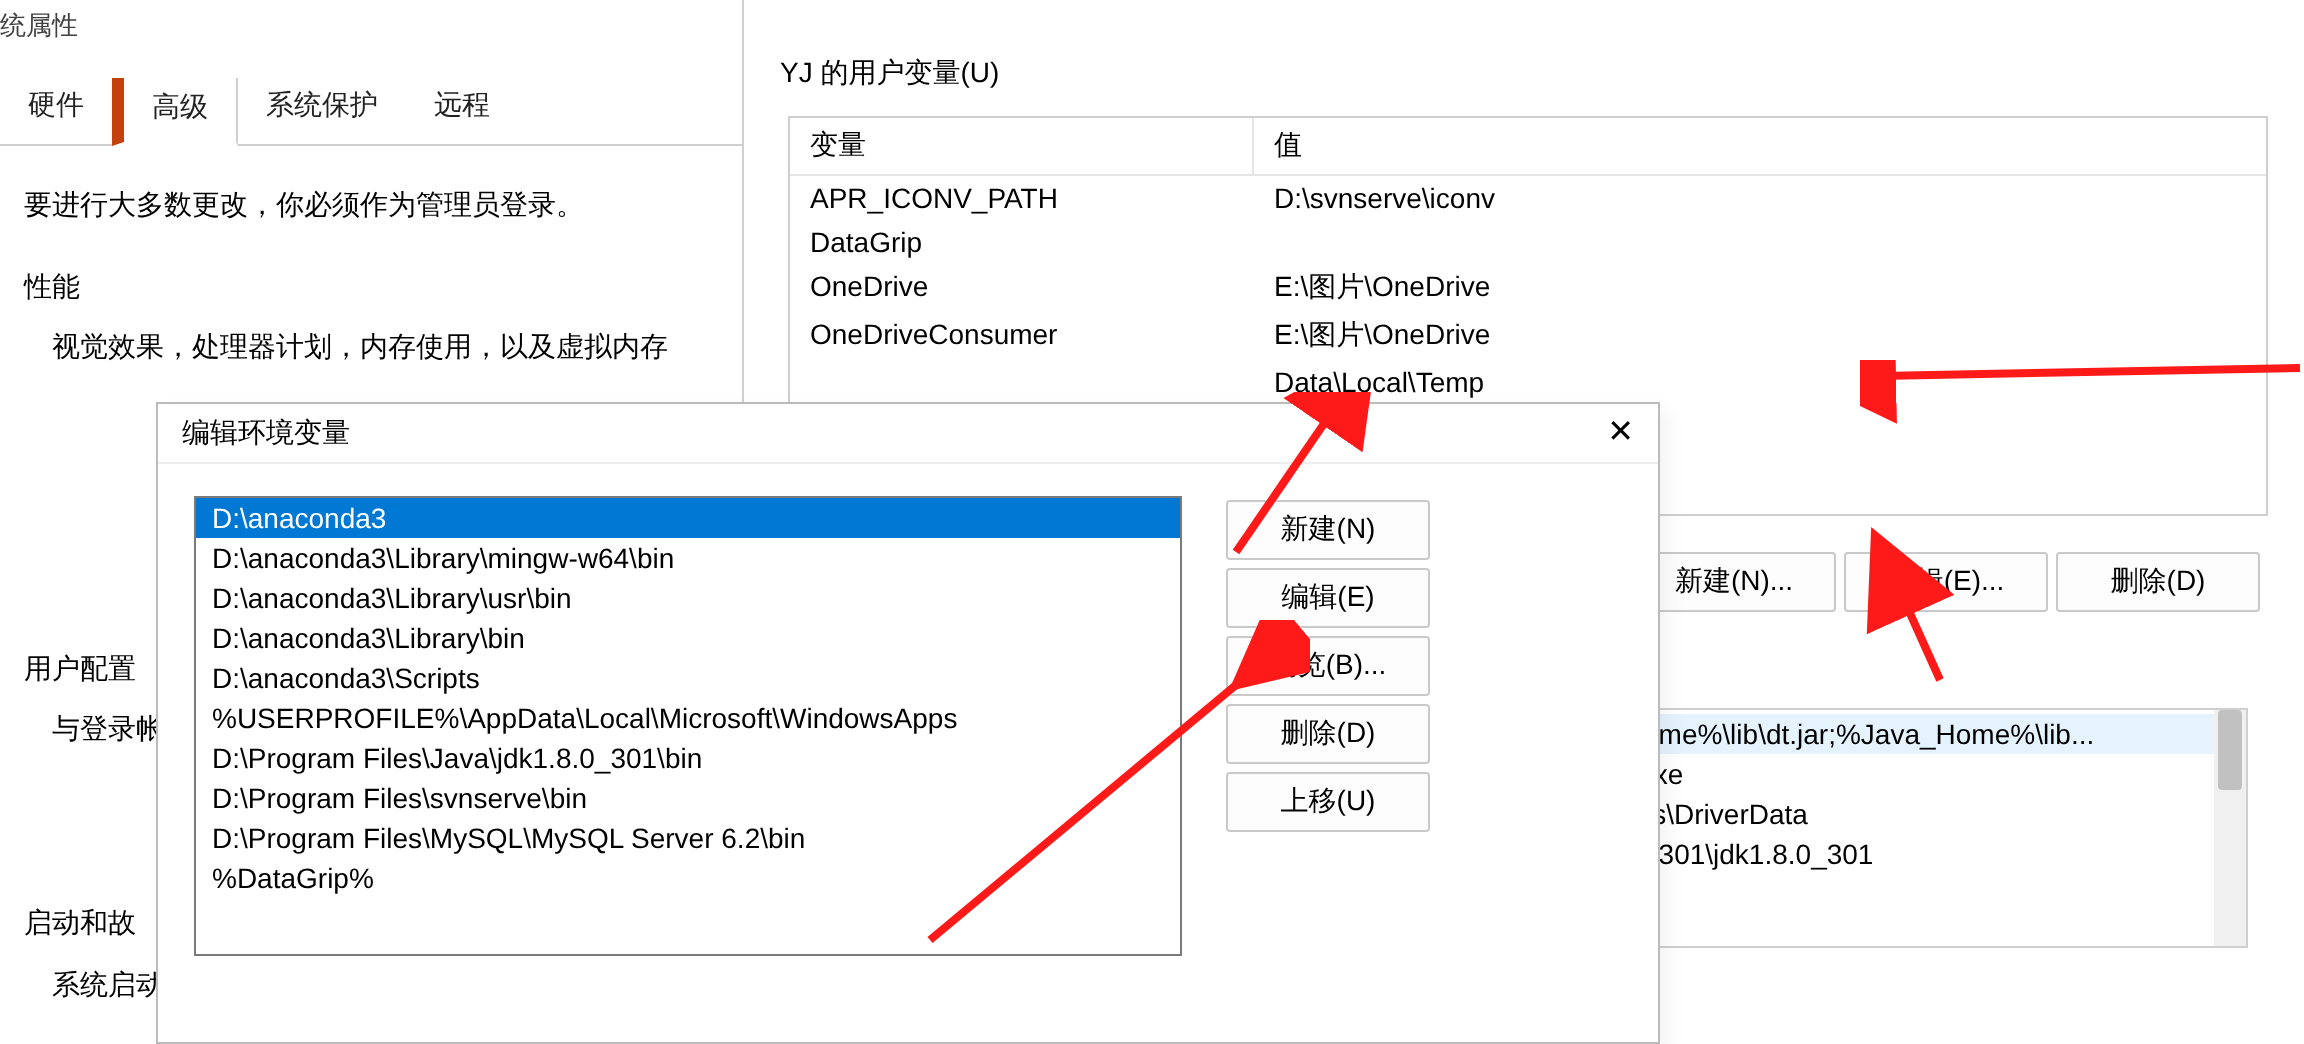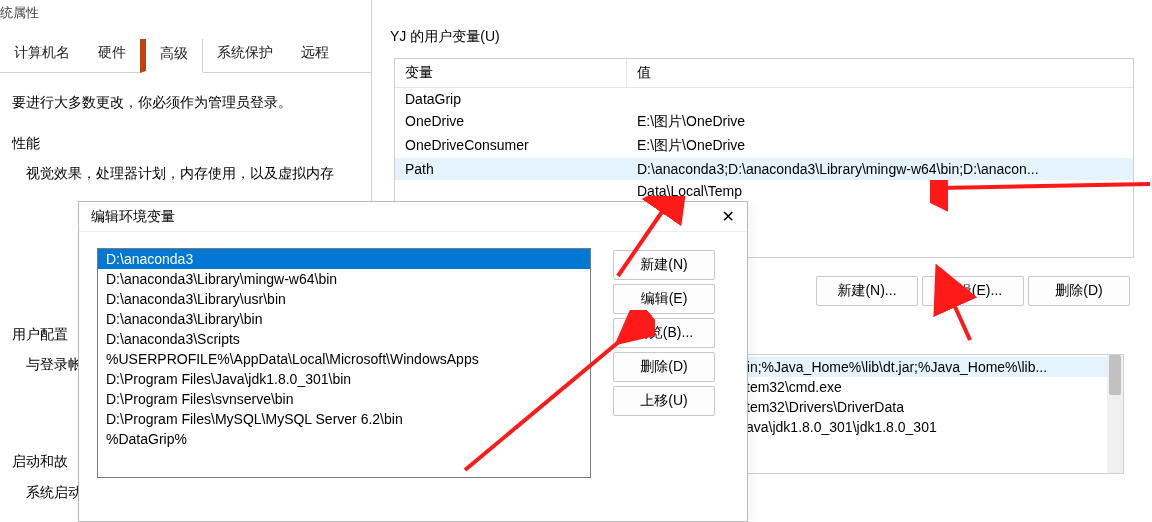--- a/index.html
+++ b/index.html
@@ -62,21 +62,21 @@
 }
 .syspeek .peekrow { padding: 2px 4px; white-space: nowrap; overflow: hidden; text-overflow: ellipsis; }
 .syspeek .peekrow.sel { background: #e5f3ff; }
 .syspeek .vscroll {
   position: absolute; right: 0; top: 0; bottom: 0; width: 16px; background: #f0f0f0;
 }
 .syspeek .vscroll .thumb { position: absolute; top: 0; left: 2px; right: 2px; height: 40px; background: #c1c1c1; border-radius: 2px; }
 
 
 .editdlg {
-  position: absolute; top: 201px; left: 78px; width: 670px; height: 321px;
+  position: absolute; top: 201px; left: 78px; width: 752px; height: 321px;
   background: #fff; border: 1px solid #bbb; box-shadow: 4px 4px 10px rgba(0,0,0,.05);
 }
 .editdlg .titlebar {
   height: 30px; display: flex; align-items: center; justify-content: space-between;
   padding: 0 12px; border-bottom: 1px solid #eee;
 }
 .editdlg .closex { font-size: 16px; cursor: pointer; line-height: 1; }
 .editdlg .body { display: flex; padding: 16px 16px 0 18px; gap: 22px; height: calc(100% - 30px); }
 .listbox {
   width: 494px; border: 1px solid #7a7a7a; height: 230px; overflow: hidden;
@@ -89,21 +89,20 @@
 
 .arrow { position: absolute; pointer-events: none; }
 .arrow svg { display: block; }
 </style>
 </head>
 <body>
 
 <div class="sysprops">
   <div class="sysprops-title cutoff">统属性</div>
   <div class="tabs">
-    <div class="tab">计算机名</div>
     <div class="tab">硬件</div>
     <div class="tab tab-sep active">高级</div>
     <div class="tab">系统保护</div>
     <div class="tab">远程</div>
   </div>
   <div class="sysprops-body">
     <div>要进行大多数更改，你必须作为管理员登录。</div>
     <div class="group-label">性能</div>
     <div class="gbody">视觉效果，处理器计划，内存使用，以及虚拟内存</div>
 
@@ -120,33 +119,33 @@
 <div class="envpanel">
   <div class="sectlabel">YJ 的用户变量(U)</div>
 
   <div class="gridwrap">
     <div class="gridhead">
       <div class="gh gh-var">变量</div>
       <div class="gh gh-val">值</div>
     </div>
     <div class="gridrows" id="uvrows">
         <div class="gridrow">
+          <div class="gc1">APR_ICONV_PATH</div>
+          <div class="gc2">D:\svnserve\iconv</div>
+        </div>
+        <div class="gridrow">
           <div class="gc1">DataGrip</div>
         </div>
         <div class="gridrow">
           <div class="gc1">OneDrive</div>
           <div class="gc2">E:\图片\OneDrive</div>
         </div>
         <div class="gridrow">
           <div class="gc1">OneDriveConsumer</div>
           <div class="gc2">E:\图片\OneDrive</div>
-        </div>
-        <div class="gridrow sel">
-          <div class="gc1">Path</div>
-          <div class="gc2">D:\anaconda3;D:\anaconda3\Library\mingw-w64\bin;D:\anacon...</div>
         </div>
         <div class="gridrow">
           <div class="gc1"></div>
           <div class="gc2">Data\Local\Temp</div>
         </div>
         <div class="gridrow">
           <div class="gc1"></div>
           <div class="gc2">Data\Local\Temp</div>
         </div>
       </div>

